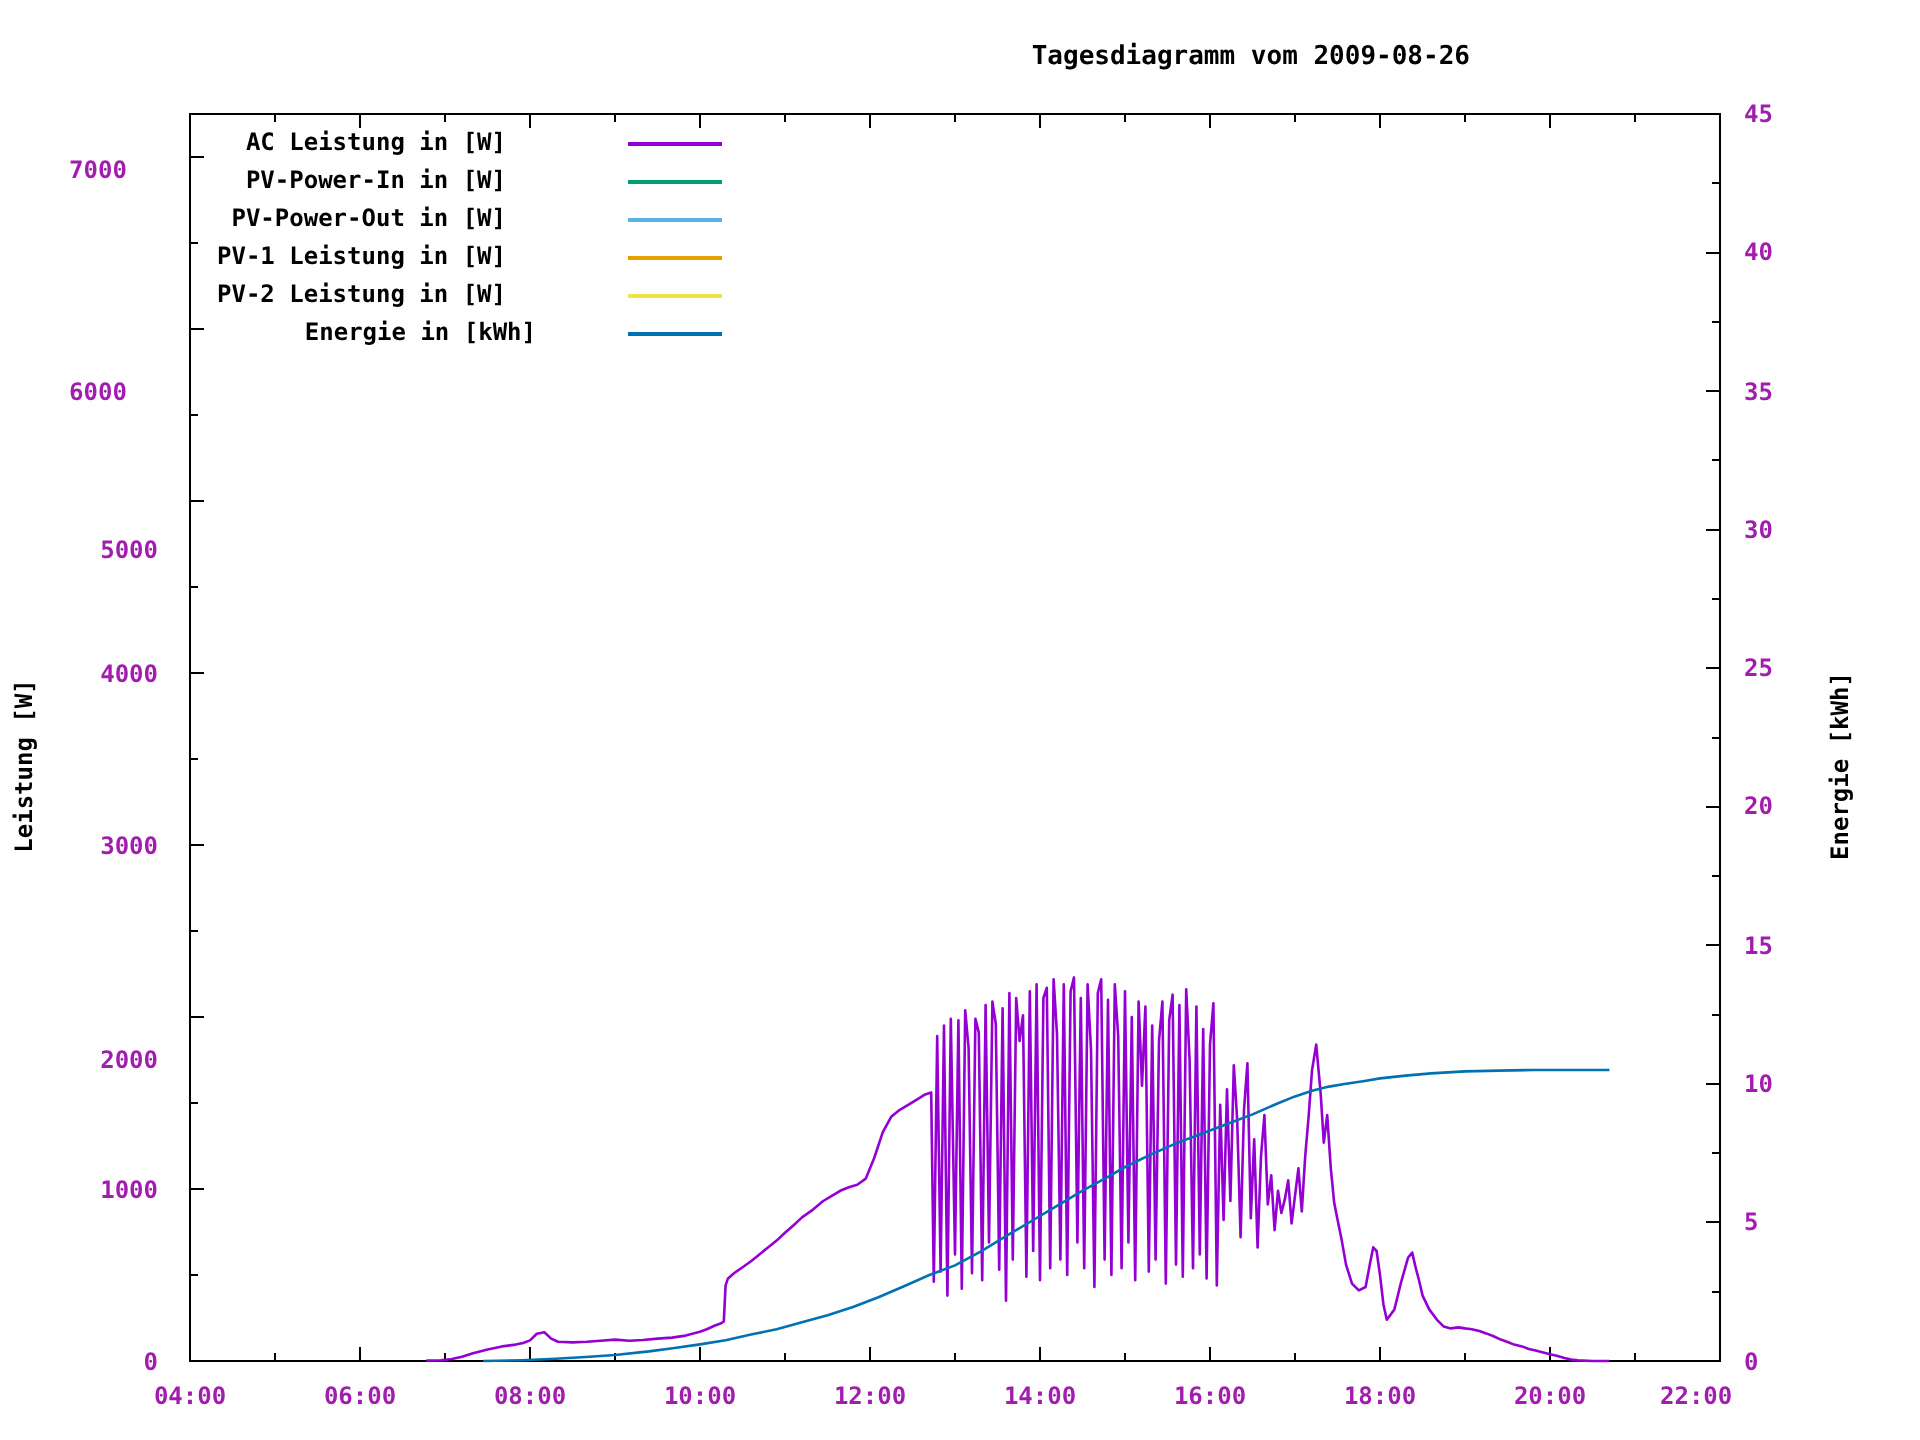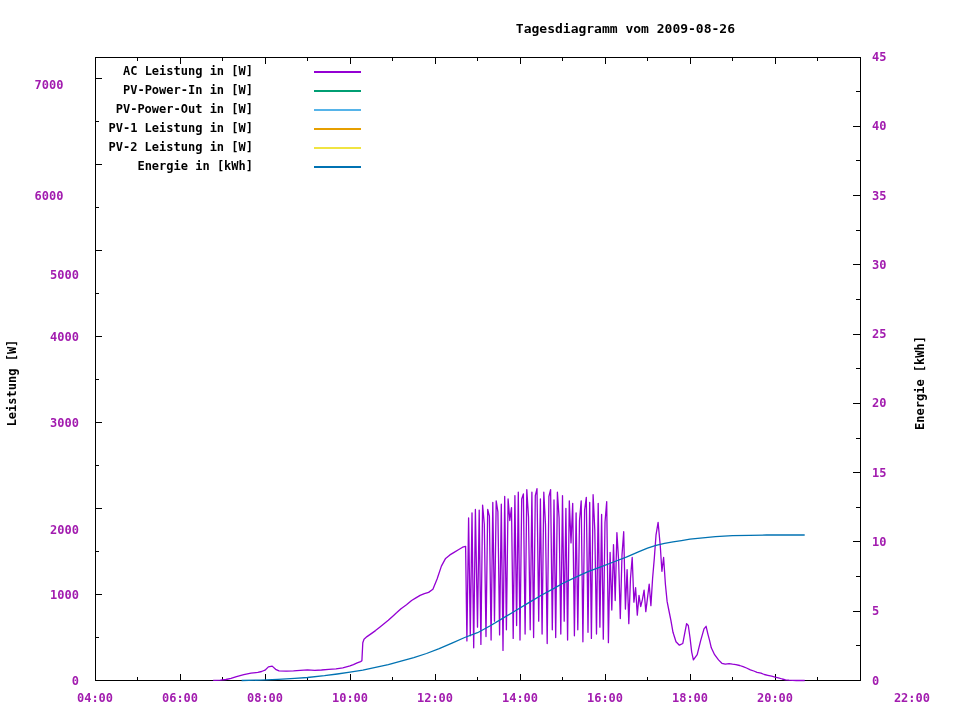--- a/index.html
+++ b/index.html
@@ -104,21 +104,21 @@
   <div id="overlay">
       <div class="lab" style="left: 65px; top: 690px; width: 60px; text-align: center;">04:00</div>
       <div class="lab" style="left: 150px; top: 690px; width: 60px; text-align: center;">06:00</div>
       <div class="lab" style="left: 235px; top: 690px; width: 60px; text-align: center;">08:00</div>
       <div class="lab" style="left: 320px; top: 690px; width: 60px; text-align: center;">10:00</div>
       <div class="lab" style="left: 405px; top: 690px; width: 60px; text-align: center;">12:00</div>
       <div class="lab" style="left: 490px; top: 690px; width: 60px; text-align: center;">14:00</div>
       <div class="lab" style="left: 575px; top: 690px; width: 60px; text-align: center;">16:00</div>
       <div class="lab" style="left: 660px; top: 690px; width: 60px; text-align: center;">18:00</div>
       <div class="lab" style="left: 745px; top: 690px; width: 60px; text-align: center;">20:00</div>
-      <div class="lab" style="left: 870px; top: 690px; width: 60px; text-align: right;">22:00</div>
+      <div class="lab" style="left: 830px; top: 690px; width: 60px; text-align: left;">22:00</div>
       <div class="lab" style="left: 19px; top: 672.5px; width: 60px; text-align: right;">0</div>
       <div class="lab" style="left: 19px; top: 586.5px; width: 60px; text-align: right;">1000</div>
       <div class="lab" style="left: 19px; top: 500.5px; width: 60px; text-align: right; margin-top: 21px;">2000</div>
       <div class="lab" style="left: 19px; top: 414.5px; width: 60px; text-align: right;">3000</div>
       <div class="lab" style="left: 19px; top: 328.5px; width: 60px; text-align: right;">4000</div>
       <div class="lab" style="left: 19px; top: 242.5px; width: 60px; text-align: right; margin-top: 24px;">5000</div>
       <div class="lab" style="left: 19px; top: 156.5px; width: 60px; text-align: center; margin-top: 31px;">6000</div>
       <div class="lab" style="left: 19px; top: 77px; width: 60px; text-align: center;">7000</div>
       <div class="lab" style="left: 872px; top: 672.5px; width: 50px; text-align: left;">0</div>
       <div class="lab" style="left: 872px; top: 603.222px; width: 50px; text-align: left;">5</div>
@@ -135,16 +135,16 @@
       <div class="legend-text" style="top: 64px;">AC Leistung in [W]</div>
       <div class="legend-line" style="left: 314px; top: 71px; background: rgb(148, 0, 211);"></div>
       <div class="legend-text" style="top: 83px;">PV-Power-In in [W]</div>
       <div class="legend-line" style="left: 314px; top: 90px; background: rgb(0, 158, 115);"></div>
       <div class="legend-text" style="top: 102px;">PV-Power-Out in [W]</div>
       <div class="legend-line" style="left: 314px; top: 109px; background: rgb(86, 180, 233);"></div>
       <div class="legend-text" style="top: 121px;">PV-1 Leistung in [W]</div>
       <div class="legend-line" style="left: 314px; top: 128px; background: rgb(230, 159, 0);"></div>
       <div class="legend-text" style="top: 140px;">PV-2 Leistung in [W]</div>
       <div class="legend-line" style="left: 314px; top: 147px; background: rgb(240, 228, 66);"></div>
-      <div class="legend-text" style="top: 159px;">Energie in [kWh]</div>
+      <div class="legend-text" style="top: 159px; padding-left: 15px;">Energie in [kWh]</div>
       <div class="legend-line" style="left: 314px; top: 166px; background: rgb(0, 114, 178);"></div>
     </div>
 </div>
 
 </body></html>

